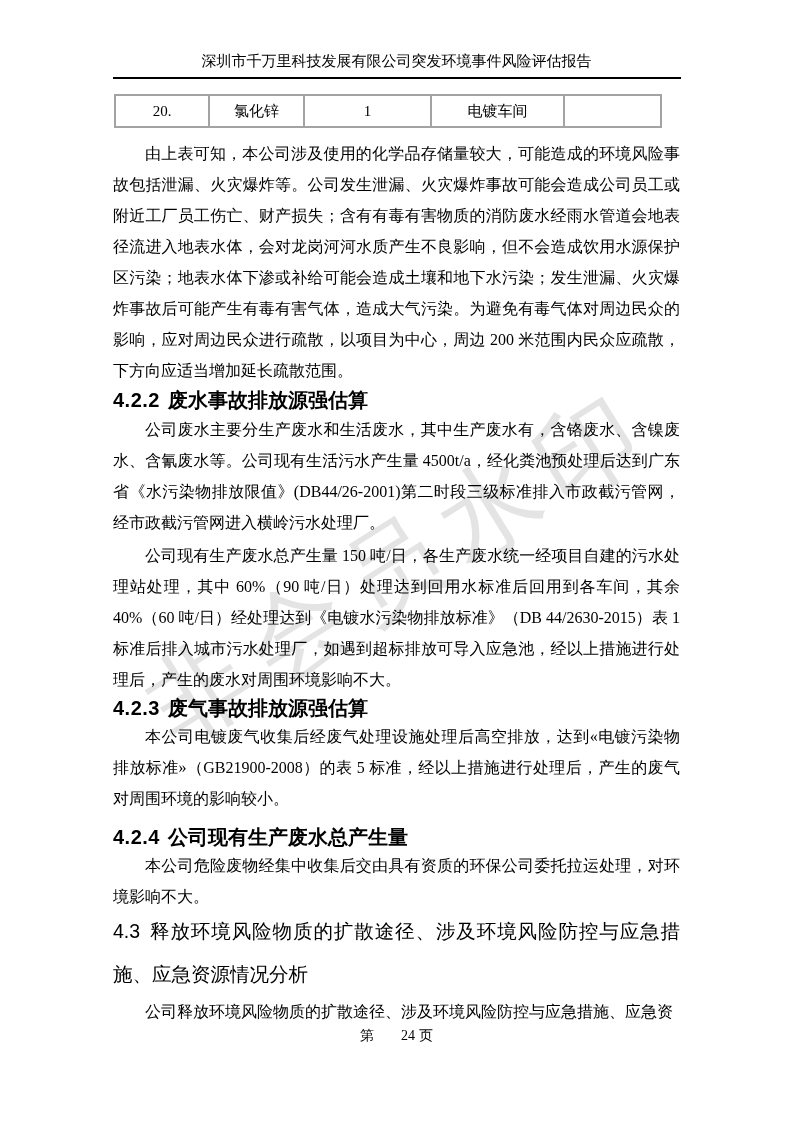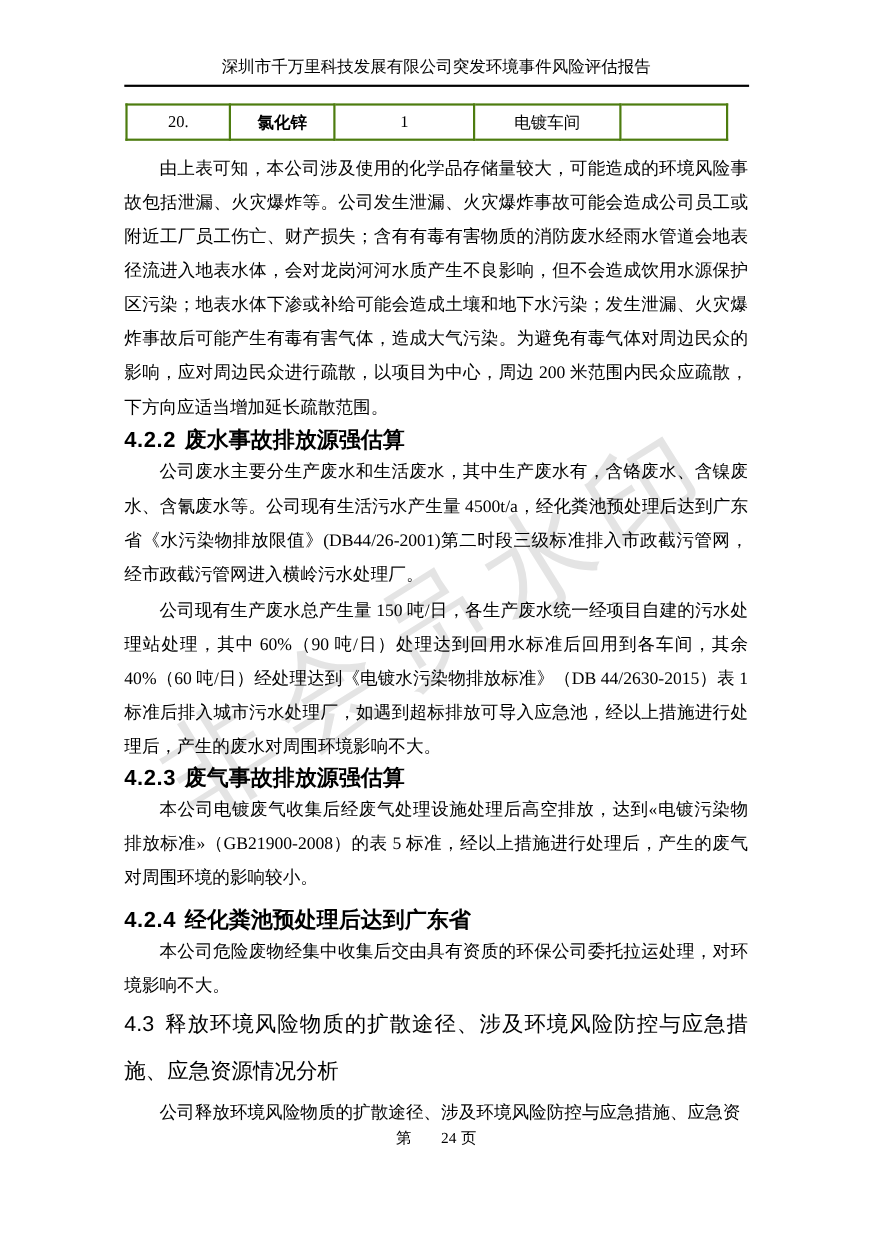--- a/index.html
+++ b/index.html
@@ -36,27 +36,27 @@
   .header-rule{
     position:absolute;left:113px;top:77px;width:568px;height:0;
     border-top:2px solid #000;
   }
   
   .chem-table{
     position:absolute;left:114px;top:94px;
     border-collapse:collapse;table-layout:fixed;
   }
   .chem-table td{
-    border:2px solid #4d7c0f;
+    border:2px solid #a3a3a3;
     height:30px;
     text-align:center;vertical-align:middle;
     font-size:15px;padding:0 2px;
     overflow:hidden;white-space:nowrap;
   }
-  .chem-table td.bold{font-weight:bold;}
+  .chem-table td.bold{font-weight:normal;}
   
   .para{
     position:absolute;left:113px;width:567px;
     font-size:16px;line-height:31px;
     text-align:justify;text-indent:2em;
     margin:0;
   }
   .heading{
     position:absolute;left:113px;width:567px;
     font-family:"Liberation Sans","DejaVu Sans",sans-serif;
@@ -112,21 +112,21 @@
 
     <p class="para" style="top:138px">由上表可知，本公司涉及使用的化学品存储量较大，可能造成的环境风险事故包括泄漏、火灾爆炸等。公司发生泄漏、火灾爆炸事故可能会造成公司员工或附近工厂员工伤亡、财产损失；含有有毒有害物质的消防废水经雨水管道会地表径流进入地表水体，会对龙岗河河水质产生不良影响，但不会造成饮用水源保护区污染；地表水体下渗或补给可能会造成土壤和地下水污染；发生泄漏、火灾爆炸事故后可能产生有毒有害气体，造成大气污染。为避免有毒气体对周边民众的影响，应对周边民众进行疏散，以项目为中心，周边 200 米范围内民众应疏散，下方向应适当增加延长疏散范围。</p>
 
     <h3 class="heading" style="top:388px"><span class="h-num">4.2.2</span><span>废水事故排放源强估算</span></h3>
     <p class="para" style="top:414px">公司废水主要分生产废水和生活废水，其中生产废水有，含铬废水、含镍废水、含氰废水等。公司现有生活污水产生量 4500t/a，经化粪池预处理后达到广东省《水污染物排放限值》(DB44/26-2001)第二时段三级标准排入市政截污管网，经市政截污管网进入横岭污水处理厂。</p>
     <p class="para" style="top:540px">公司现有生产废水总产生量 150 吨/日，各生产废水统一经项目自建的污水处理站处理，其中 60%（90 吨/日）处理达到回用水标准后回用到各车间，其余 40%（60 吨/日）经处理达到《电镀水污染物排放标准》（DB 44/2630-2015）表 1 标准后排入城市污水处理厂，如遇到超标排放可导入应急池，经以上措施进行处理后，产生的废水对周围环境影响不大。</p>
 
     <h3 class="heading" style="top:696px"><span class="h-num">4.2.3</span><span>废气事故排放源强估算</span></h3>
     <p class="para" style="top:721px">本公司电镀废气收集后经废气处理设施处理后高空排放，达到«电镀污染物排放标准»（GB21900-2008）的表 5 标准，经以上措施进行处理后，产生的废气对周围环境的影响较小。</p>
 
-    <h3 class="heading" style="top:825px"><span class="h-num">4.2.4</span><span>经化粪池预处理后达到广东省</span></h3>
+    <h3 class="heading" style="top:825px"><span class="h-num">4.2.4</span><span>公司现有生产废水总产生量</span></h3>
     <p class="para" style="top:850px">本公司危险废物经集中收集后交由具有资质的环保公司委托拉运处理，对环境影响不大。</p>
 
     <h2 class="heading-big" style="top:910px"><span class="h-num">4.3</span><span>释放环境风险物质的扩散途径、涉及环境风险防控与应急措施、应急资源情况分析</span></h2>
     <p class="para" style="top:996px">公司释放环境风险物质的扩散途径、涉及环境风险防控与应急措施、应急资</p>
 
     <div class="doc-footer"><span>第</span><span class="pgnum">24</span><span>页</span></div>
 
   </div>
 </div>
 

